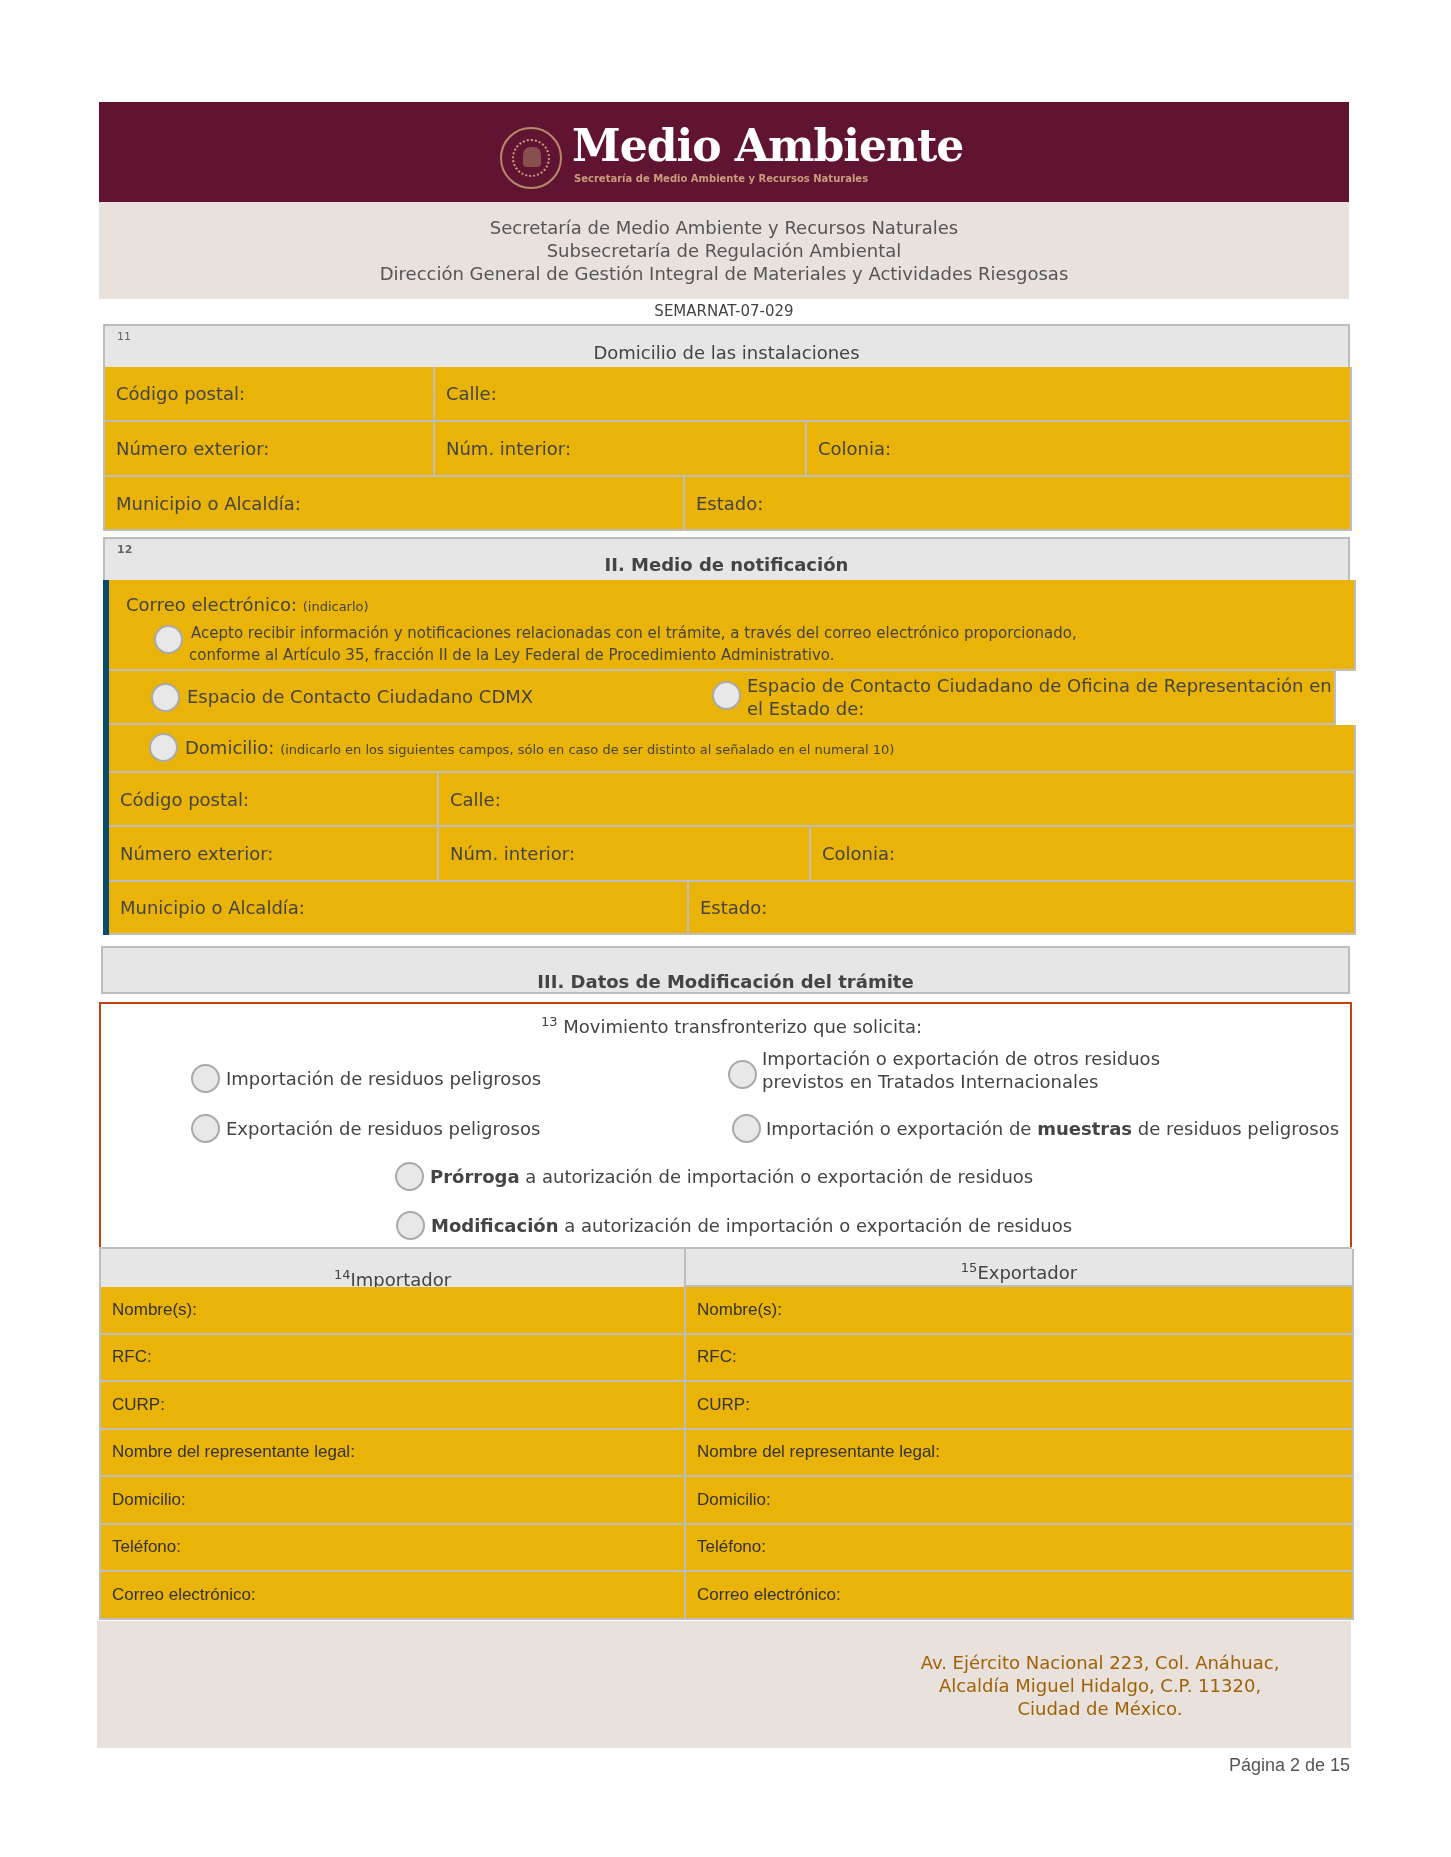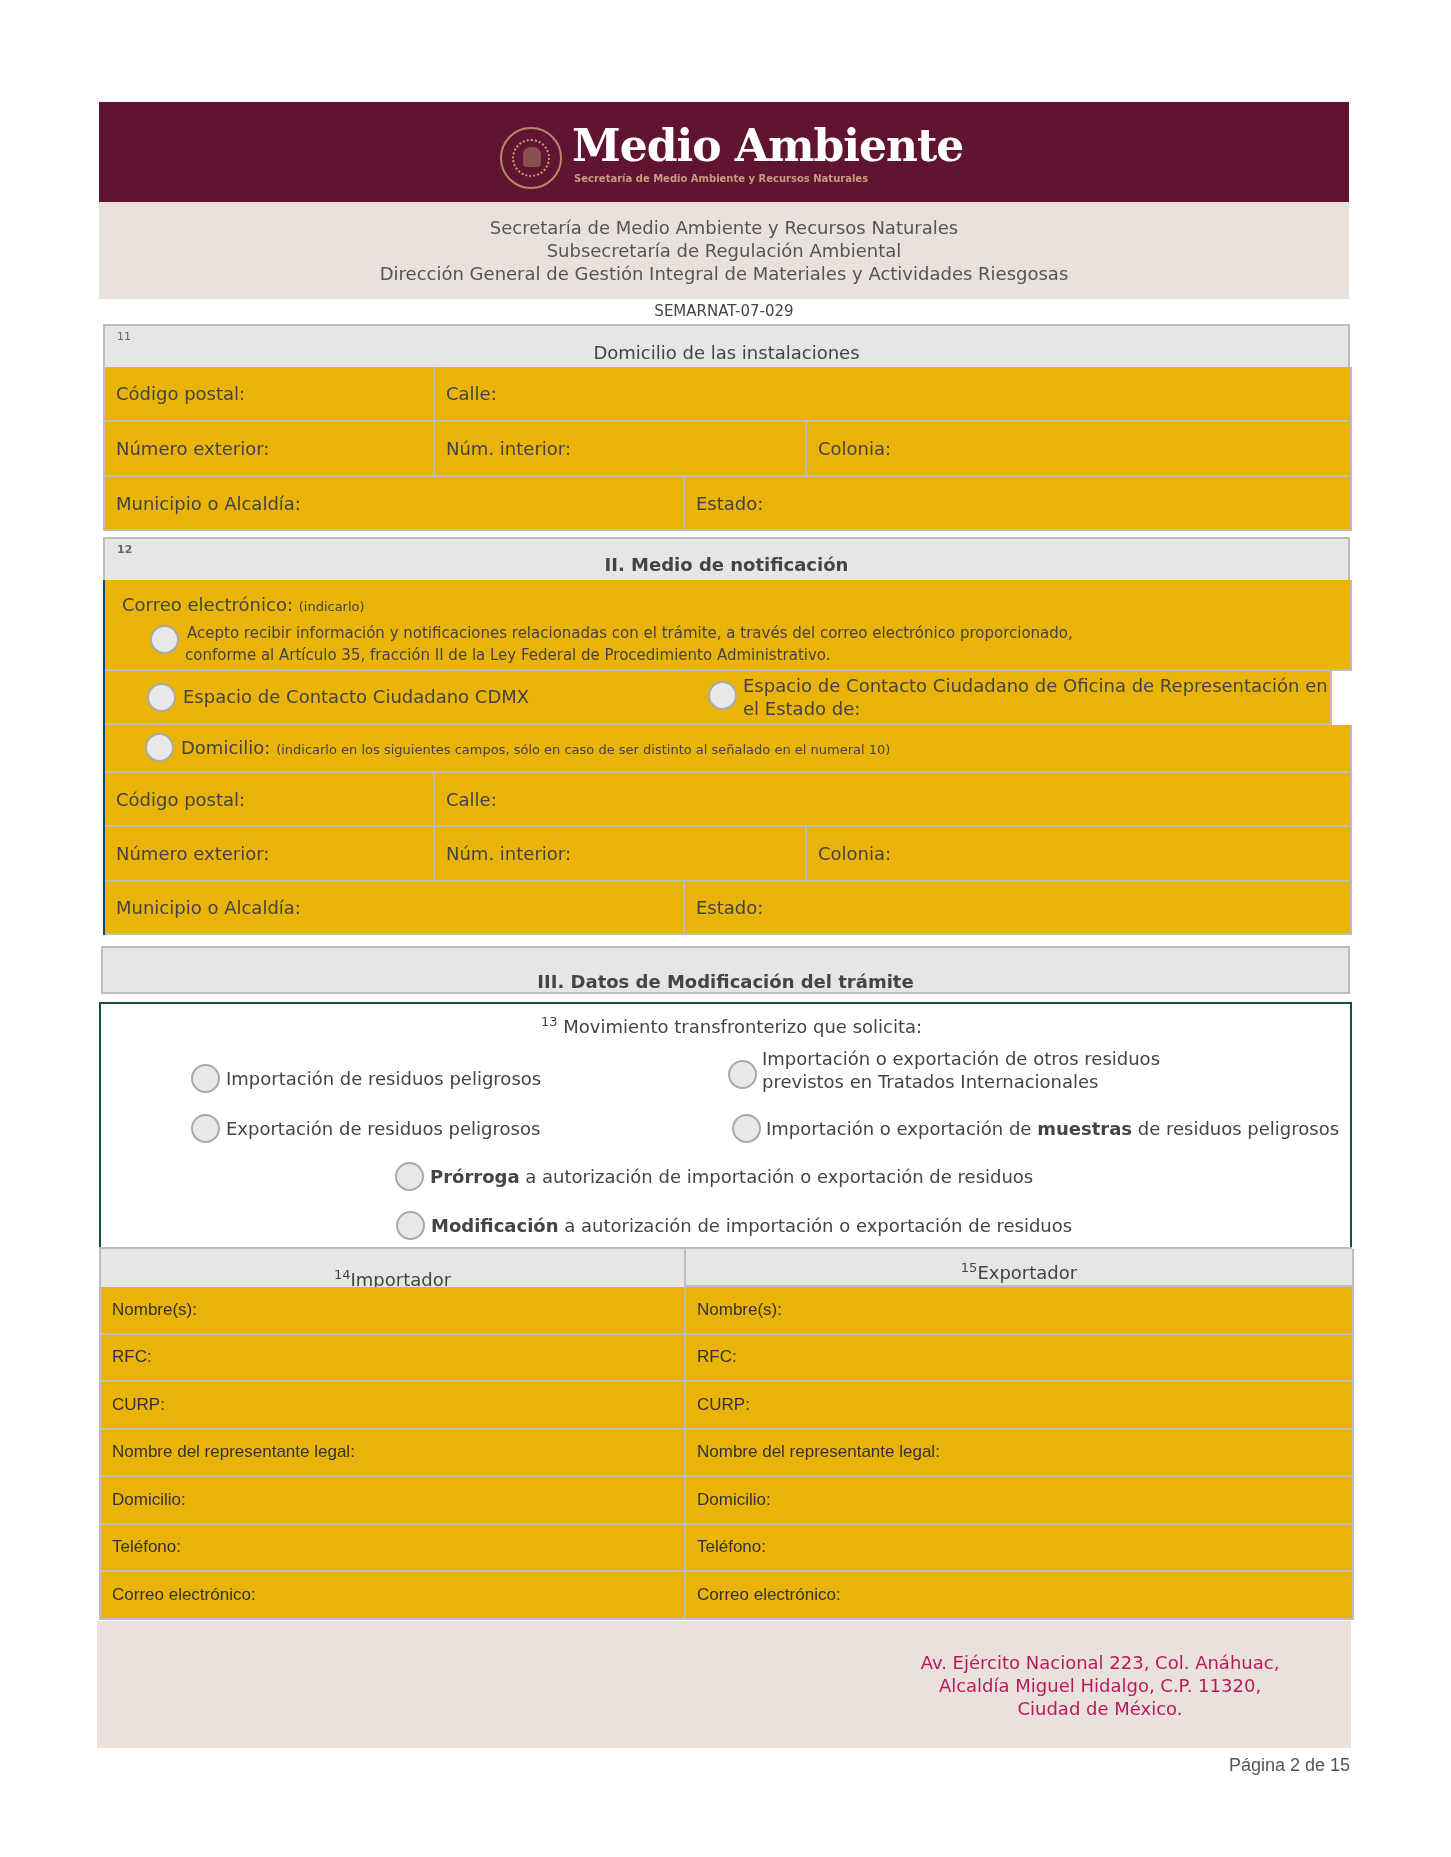--- a/index.html
+++ b/index.html
@@ -6,31 +6,31 @@
   body { width:1451px; height:1857px; position:relative; font-family:"DejaVu Sans", sans-serif; color:#444; overflow:hidden; }
   .abs { position:absolute; box-sizing:border-box; }
   .banner { left:99px; top:102px; width:1250px; height:100px; background:#611431; }
   .emblem { left:500px; top:127px; width:62px; height:62px; border-radius:50%; border:2px solid #b58a6a; box-sizing:border-box; }
   .emblem::before { content:""; position:absolute; left:10px; top:10px; width:38px; height:38px; border-radius:50%; border:2px dotted #c89c7c; box-sizing:border-box; }
   .emblem::after { content:""; position:absolute; left:21px; top:18px; width:18px; height:20px; border-radius:40% 40% 20% 20%; background:#a07760; opacity:.6; }
   .brand-title { left:572px; top:122px; font-family:"DejaVu Serif", serif; font-size:44px; color:#fff; font-weight:bold; letter-spacing:-1px; line-height:48px; white-space:nowrap; }
   .brand-sub { left:574px; top:173px; font-size:10px; color:#c89c7c; font-weight:bold; white-space:nowrap; }
   .subhead { left:99px; top:202px; width:1250px; height:97px; background:#e8e1dc; text-align:center; padding-top:14px; font-size:18px; line-height:23px; color:#555; }
   .code { left:99px; top:302px; width:1250px; text-align:center; font-size:15px; color:#444; }
-  .tbl { border:2px solid #14532d; background:#fff; }
+  .tbl { border:2px solid #c2410c; background:#fff; }
   .hdr { background:#e6e6e6; border:2px solid #bdbdbd; text-align:center; font-size:18px; color:#444; }
   .cell { border-right:2px solid #bdbdbd; border-bottom:2px solid #bdbdbd; font-size:18px; color:#444; padding-left:11px; display:flex; align-items:center; background:#eab308; }
   .num { position:absolute; left:12px; top:4px; font-size:11px; color:#666; }
   .bold { font-weight:bold; }
   .radio { position:absolute; width:29px; height:29px; border-radius:50%; background:#e8e8e8; border:2px solid #aaa; box-sizing:border-box; }
   .opt { position:absolute; font-size:18px; color:#444; white-space:nowrap; line-height:23px; }
   .small { font-size:13px; }
   .arial { font-family:"Liberation Sans", sans-serif; font-size:17px; color:#333; }
   .footer { left:97px; top:1621px; width:1254px; height:127px; background:#e8e1dc; }
-  .addr { left:880px; top:1651px; width:440px; text-align:center; font-size:18px; line-height:23px; color:#be185d; }
+  .addr { left:880px; top:1651px; width:440px; text-align:center; font-size:18px; line-height:23px; color:#a16207; }
   .page { left:1160px; top:1755px; width:190px; text-align:right; font-family:"Liberation Sans", sans-serif; font-size:18px; color:#555; }
 </style>
 </head>
 <body>
 
 <div class="abs banner"></div>
 <div class="abs emblem"></div>
 <div class="abs brand-title">Medio Ambiente</div>
 <div class="abs brand-sub">Secretaría de Medio Ambiente y Recursos Naturales</div>
 
@@ -66,21 +66,21 @@
     </div>
   <div class="abs cell" style="left:580px;top:110px;width:667px;height:54px;">
       <span>Estado:</span>
     </div>
 </div>
 
 <div class="abs hdr" style="left:103px;top:537px;width:1247px;height:45px;">
   <span class="num bold">12</span>
   <div class="bold" style="padding-top:15px;">II. Medio de notificación</div>
 </div>
-<div class="abs" style="left:103px;top:580px;width:1020px;height:355px;border-left:2px solid #0c4a6e;padding-left:44px;">
+<div class="abs" style="left:103px;top:580px;width:1020px;height:355px;border-left:6px solid #0c4a6e;padding-left:44px;">
   <div class="abs cell" style="left:0;top:0;width:1247px;height:91px;display:block;padding:0;">
     <div class="opt" style="left:17px;top:13px;">
       <span>Correo electrónico:</span>
       <span class="small">(indicarlo)</span>
     </div>
     <span class="radio" style="left:45px;top:45px;"></span>
     <div class="opt small" style="left:82px;top:42px;font-size:15px;line-height:22px;">
       <div>Acepto recibir información y notificaciones relacionadas con el trámite, a través del correo electrónico proporcionado,</div>
       <div style="margin-left:-2px;">conforme al Artículo 35, fracción II de la Ley Federal de Procedimiento Administrativo.</div>
     </div>

